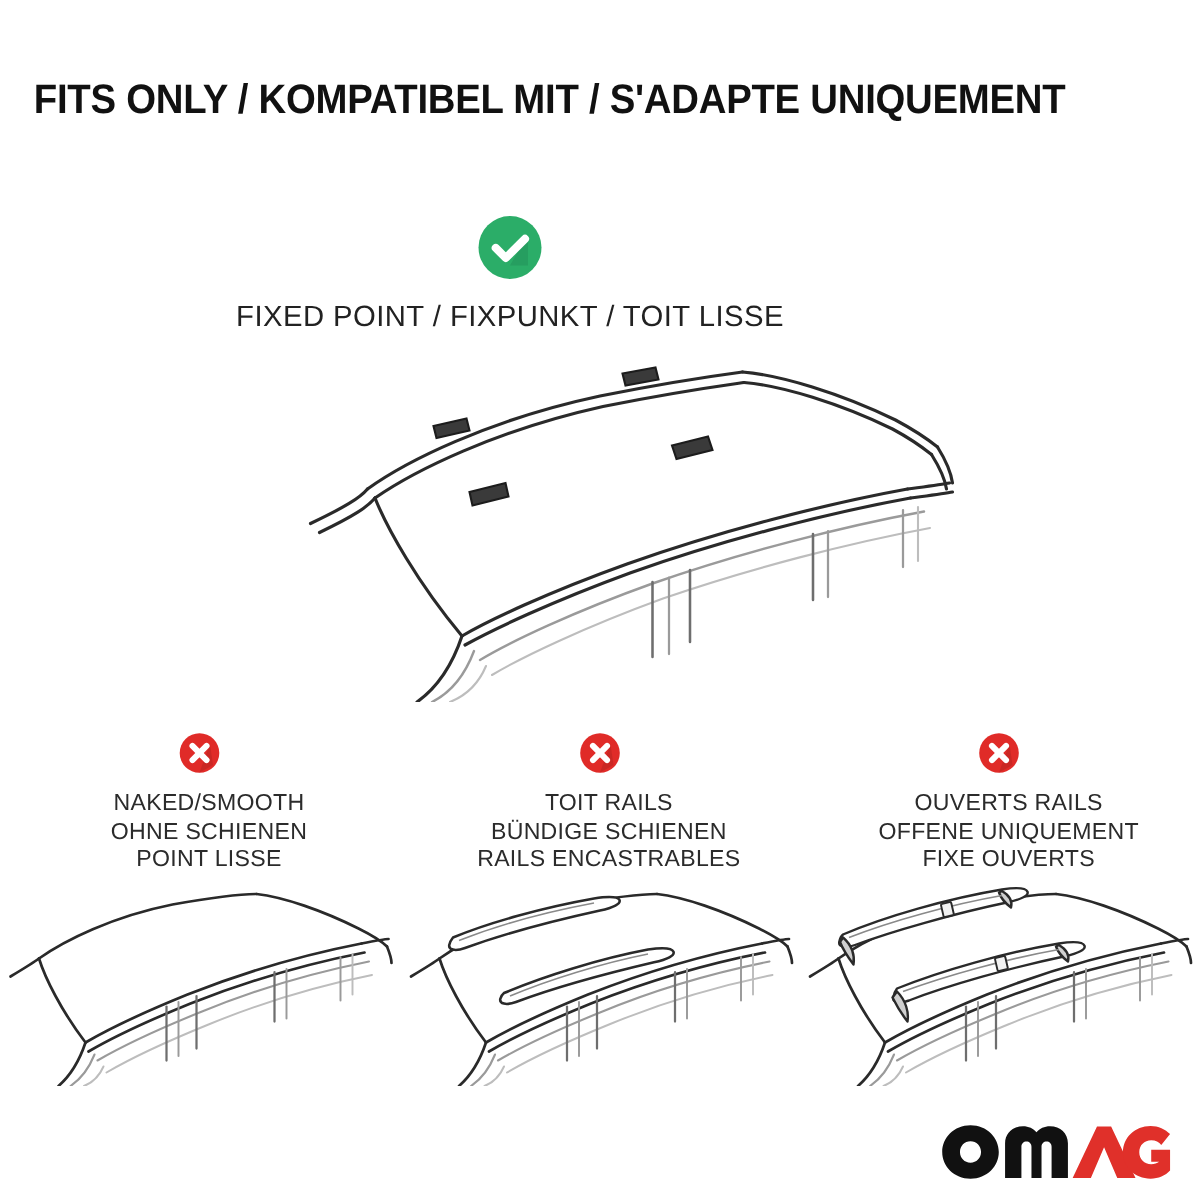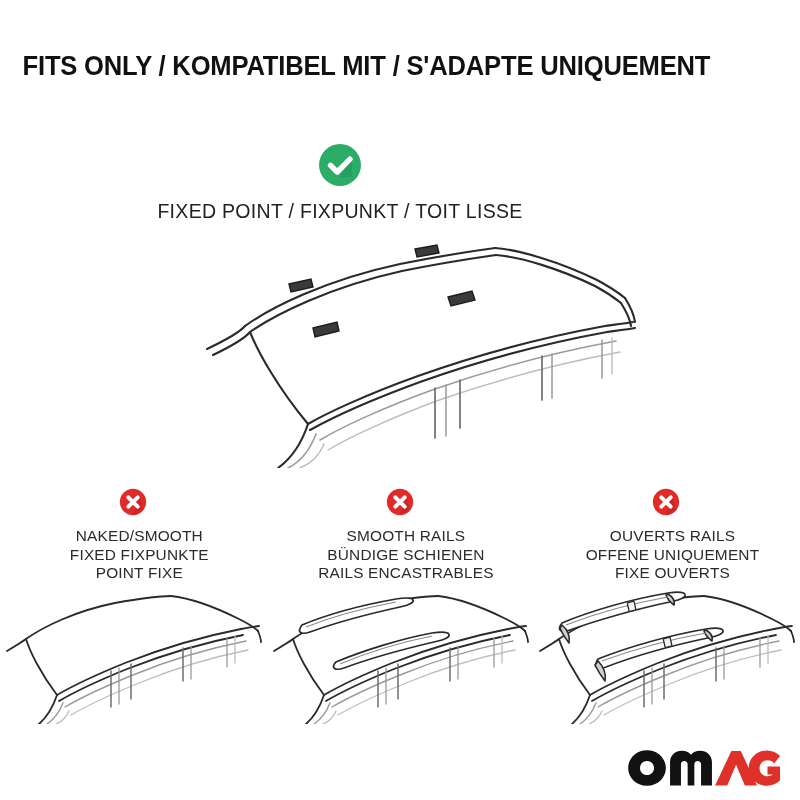--- a/index.html
+++ b/index.html
@@ -193,22 +193,22 @@
   <div class="option-col">
     <div class="option-icon">
       <svg viewBox="0 0 28 28" xmlns="http://www.w3.org/2000/svg">
         <circle cx="14" cy="14" r="13.2" fill="#E02B28"></circle>
         <path d="M21 8 L14 27 L23 22 Z" fill="#B32320" opacity="0.5"></path>
         <path d="M9.3 9.3 L18.7 18.7 M18.7 9.3 L9.3 18.7" stroke="#FFFFFF" stroke-width="4" stroke-linecap="round"></path>
       </svg>
     </div>
     <div class="option-labels">
       <div>NAKED/SMOOTH</div>
-      <div>FIXED FIXPUNKTE</div>
-      <div>POINT FIXE</div>
+      <div>OHNE SCHIENEN</div>
+      <div>POINT LISSE</div>
     </div>
     <div class="option-art">
       <svg viewBox="0 0 260 135" xmlns="http://www.w3.org/2000/svg">
         <g fill="none" stroke="#2A2A2A" stroke-width="1.8" stroke-linecap="round" stroke-linejoin="round">
           <path d="M23 50 C40 38 72 22 112 14 C140 9 158 7 168 7"></path>
           <path d="M168 7 C186 9 212 18 236 30 C246 35 252 39 255 42"></path>
           <path d="M23 50 C19 53 14 56 4 62"></path>
           <path d="M23 50 C27 63 38 85 54 106"></path>
           <path d="M54 106 C66 99 90 87 122 74 C160 59 202 47 238 40"></path>
           <path d="M238 40 C248 38 253 37 256 37"></path>
@@ -233,21 +233,21 @@
 
   <div class="option-col">
     <div class="option-icon">
       <svg viewBox="0 0 28 28" xmlns="http://www.w3.org/2000/svg">
         <circle cx="14" cy="14" r="13.2" fill="#E02B28"></circle>
         <path d="M21 8 L14 27 L23 22 Z" fill="#B32320" opacity="0.5"></path>
         <path d="M9.3 9.3 L18.7 18.7 M18.7 9.3 L9.3 18.7" stroke="#FFFFFF" stroke-width="4" stroke-linecap="round"></path>
       </svg>
     </div>
     <div class="option-labels">
-      <div>SMOOTH RAILS</div>
+      <div>TOIT RAILS</div>
       <div>BÜNDIGE SCHIENEN</div>
       <div>RAILS ENCASTRABLES</div>
     </div>
     <div class="option-art">
       <svg viewBox="0 0 260 135" xmlns="http://www.w3.org/2000/svg">
         <g fill="none" stroke="#2A2A2A" stroke-width="1.8" stroke-linecap="round" stroke-linejoin="round">
           <path d="M23 50 C40 38 72 22 112 14 C140 9 158 7 168 7"></path>
           <path d="M168 7 C186 9 212 18 236 30 C246 35 252 39 255 42"></path>
           <path d="M23 50 C19 53 14 56 4 62"></path>
           <path d="M23 50 C27 63 38 85 54 106"></path>

